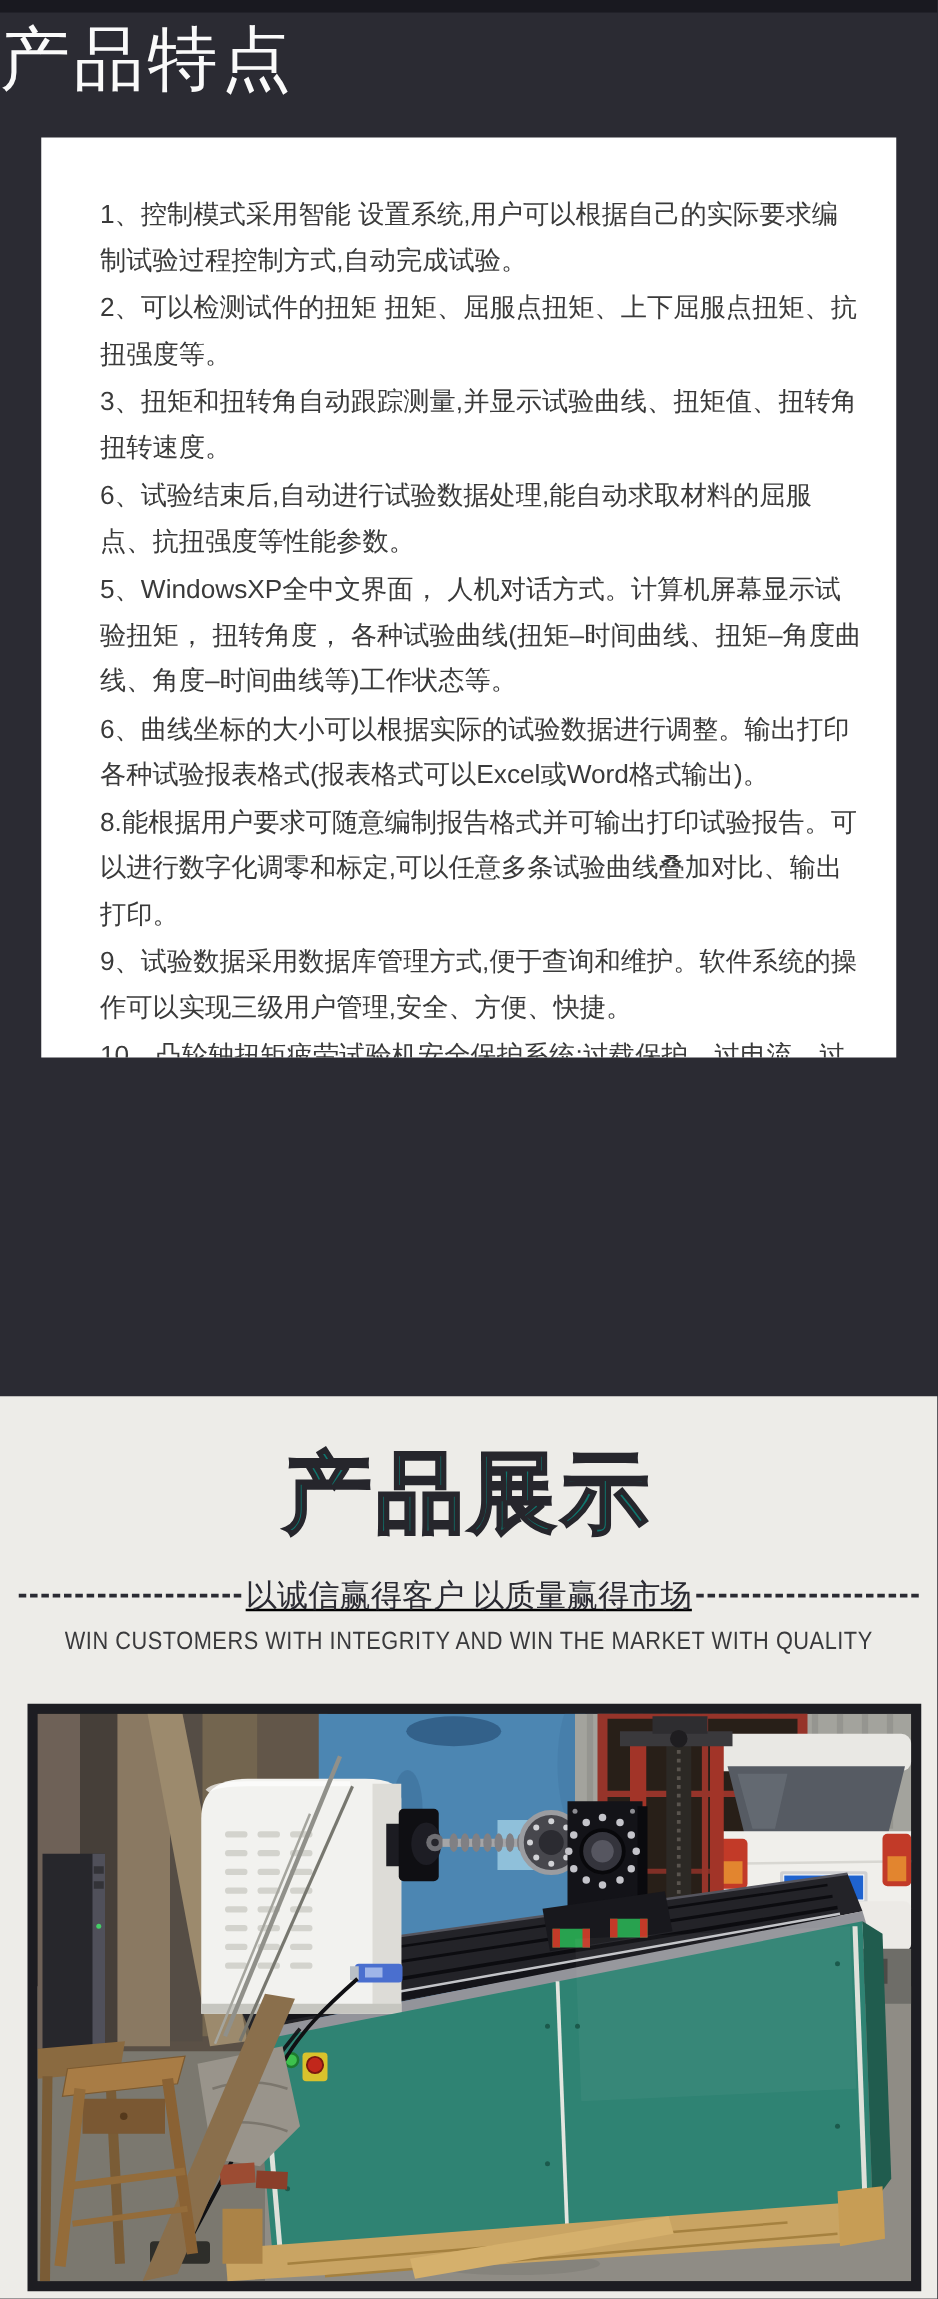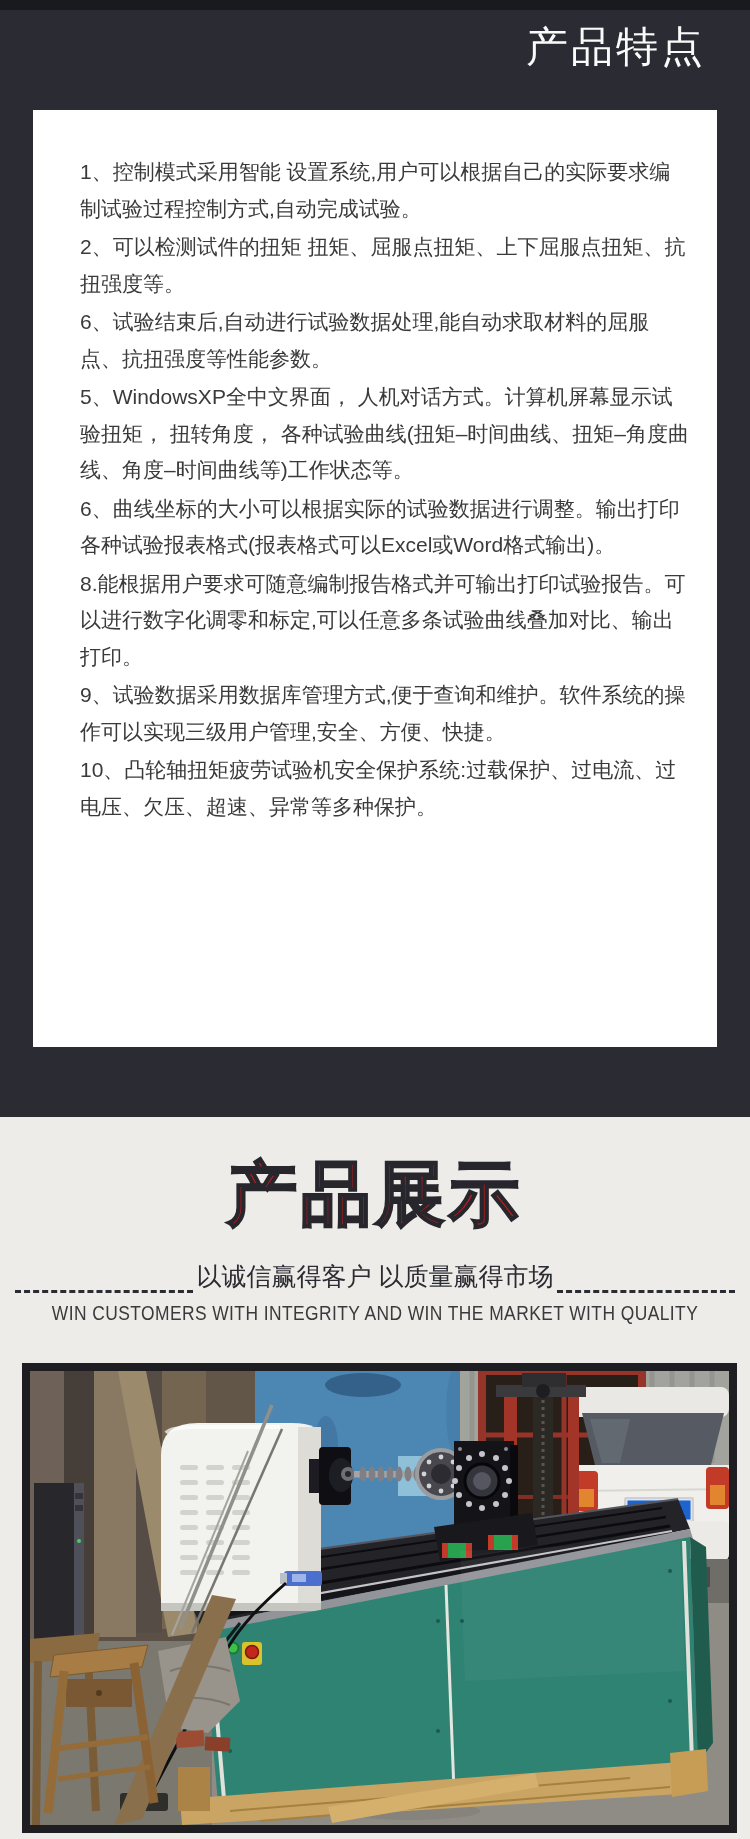--- a/index.html
+++ b/index.html
@@ -1,32 +1,32 @@
 <!DOCTYPE html>
 <html><head>
 <meta charset="utf-8">
 <style>
   html,body{margin:0;padding:0;background:#2b2b33;}
   #page{position:relative;width:750px;height:1839px;margin:0 auto;overflow:hidden;
         font-family:"Liberation Sans","DejaVu Sans",sans-serif;}
   
   .dark-section{position:absolute;left:0;top:0;width:750px;height:1117px;background:#2b2b33;}
   .top-strip{position:absolute;left:0;top:0;width:750px;height:10px;background:#191920;}
-  .features-title{position:absolute;top:14px;left:0;width:694px;text-align:right;
-        color:#fafafa;font-size:42px;font-weight:400;letter-spacing:3px;line-height:66px;padding-left:12px;}
-  .features-panel{position:absolute;left:33px;top:110px;width:684px;height:937px;
+  .features-title{position:absolute;top:14px;left:0;width:694px;text-align:left;
+        color:#fafafa;font-size:56px;font-weight:400;letter-spacing:3px;line-height:66px;}
+  .features-panel{position:absolute;left:33px;top:110px;width:684px;height:736px;
         background:#ffffff;box-sizing:border-box;padding:44px 26px 0 47px;overflow:hidden;}
   .features-panel p{margin:0 0 2px 0;font-size:21px;line-height:36.5px;color:#3a3a3a;
         text-align:left;word-break:break-all;}
   
   .light-section{position:absolute;left:0;top:1117px;width:750px;height:722px;background:#edece8;}
   .showcase-title{position:absolute;top:35px;left:0;width:750px;text-align:center;
-        color:#b91c1c;font-size:70px;line-height:84px;font-weight:900;letter-spacing:4px;
+        color:#0f766e;font-size:70px;line-height:84px;font-weight:900;letter-spacing:4px;
         -webkit-text-stroke:2px #26262c;}
-  .slogan-row{position:absolute;top:143px;left:15px;right:15px;display:flex;align-items:flex-end;}
+  .slogan-row{position:absolute;top:143px;left:15px;right:15px;display:flex;align-items:center;text-decoration:underline;}
   .slogan-dash{flex:1;height:0;border-top:3px dashed #2b2b33;}
   .slogan-cn{flex:none;padding:0 4px;font-size:25px;color:#2b2b33;font-weight:400;white-space:nowrap;}
   .slogan-en{position:absolute;top:185px;left:0;width:750px;text-align:center;color:#3a3a3c;
         font-size:20px;letter-spacing:0.5px;white-space:nowrap;transform:scaleX(0.87);
         transform-origin:50% 50%;}
   
   .photo-frame{position:absolute;left:22px;top:246px;width:715px;height:470px;
         background:#1d1d22;box-sizing:border-box;padding:8px;}
   .photo-frame svg{display:block;width:699px;height:454px;}
 </style>
@@ -34,20 +34,21 @@
 <body>
 
 <div id="page">
 
   <div class="dark-section">
     <div class="top-strip"></div>
     <div class="features-title">产品特点</div>
     <div class="features-panel">
       <p>1、控制模式采用智能 设置系统,用户可以根据自己的实际要求编制试验过程控制方式,自动完成试验。</p>
       <p>2、可以检测试件的扭矩 扭矩、屈服点扭矩、上下屈服点扭矩、抗扭强度等。</p>
+      <p>3、扭矩和扭转角自动跟踪测量,并显示试验曲线、扭矩值、扭转角扭转速度。</p>
       <p>6、试验结束后,自动进行试验数据处理,能自动求取材料的屈服点、抗扭强度等性能参数。</p>
       <p>5、WindowsXP全中文界面， 人机对话方式。计算机屏幕显示试验扭矩， 扭转角度， 各种试验曲线(扭矩–时间曲线、扭矩–角度曲线、角度–时间曲线等)工作状态等。</p>
       <p>6、曲线坐标的大小可以根据实际的试验数据进行调整。输出打印各种试验报表格式(报表格式可以Excel或Word格式输出)。</p>
       <p>8.能根据用户要求可随意编制报告格式并可输出打印试验报告。可以进行数字化调零和标定,可以任意多条试验曲线叠加对比、输出打印。</p>
       <p>9、试验数据采用数据库管理方式,便于查询和维护。软件系统的操作可以实现三级用户管理,安全、方便、快捷。</p>
       <p>10、凸轮轴扭矩疲劳试验机安全保护系统:过载保护、过电流、过电压、欠压、超速、异常等多种保护。</p>
     </div>
   </div>
 
   <div class="light-section">

